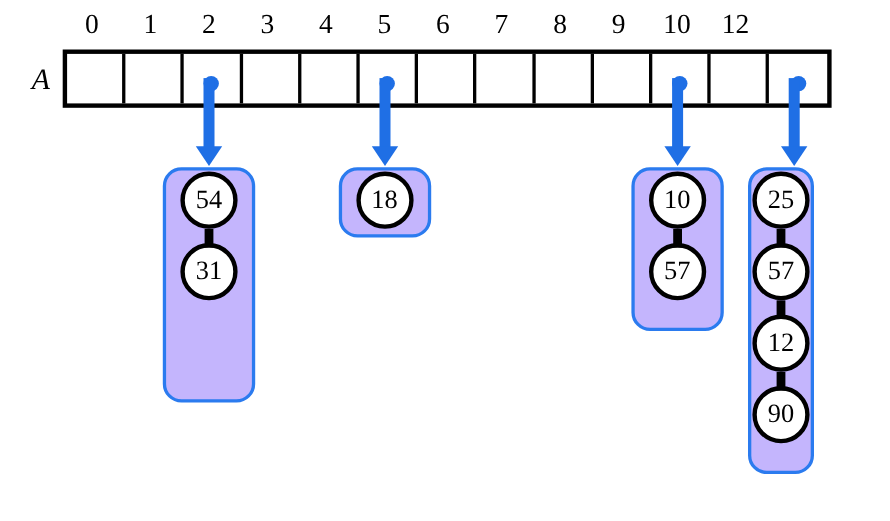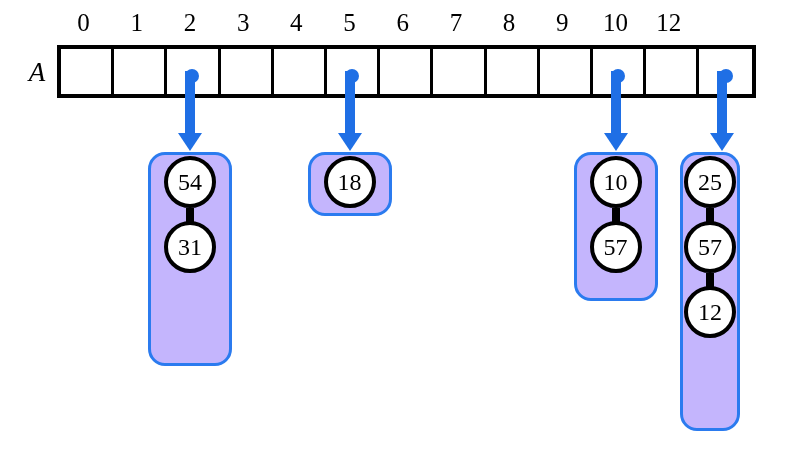--- a/index.html
+++ b/index.html
@@ -200,16 +200,17 @@
       <div class="pointer-arrow" style="left: 610.6px; top: 71px; height: 63px;"></div>
       <div class="bucket" style="left: 573.6px; top: 152px; width: 84px; height: 149px;">
         <div class="node">10</div>
         <div class="node">57</div>
       </div>
       <div class="pointer-arrow" style="left: 717px; top: 71px; height: 63px;"></div>
       <div class="bucket" style="left: 680px; top: 152px; width: 60px; height: 279px;">
         <div class="node">25</div>
         <div class="node">57</div>
         <div class="node">12</div>
+        <div class="node">90</div>
       </div>
     </div>
 
 </div>
 
 </body></html>

